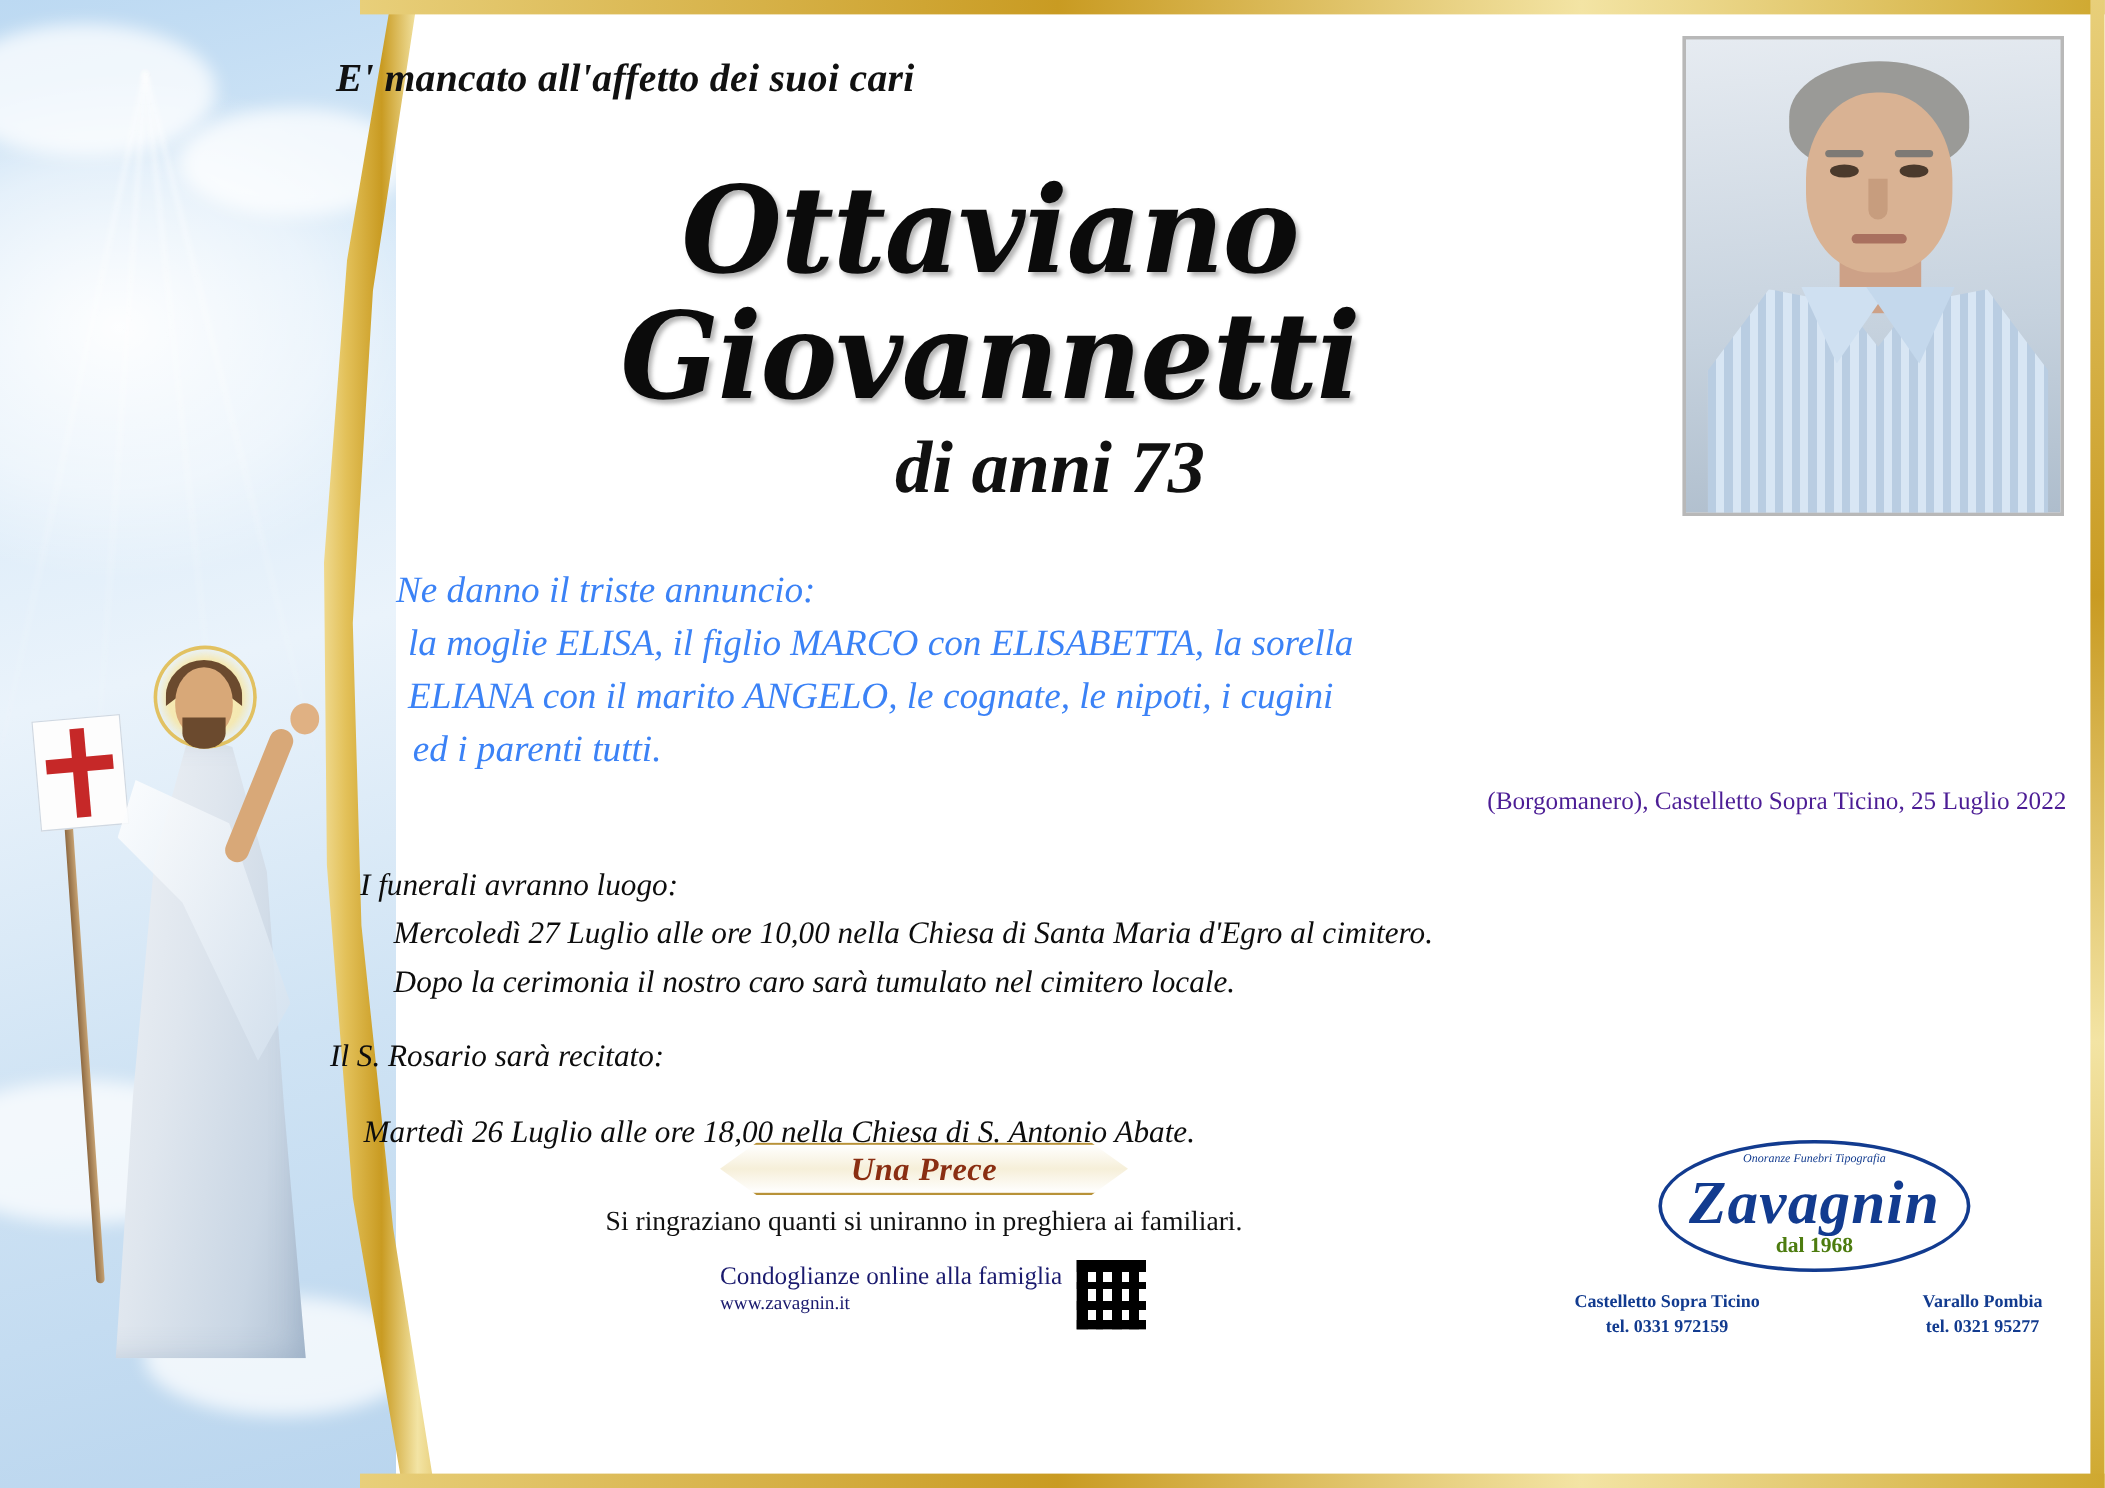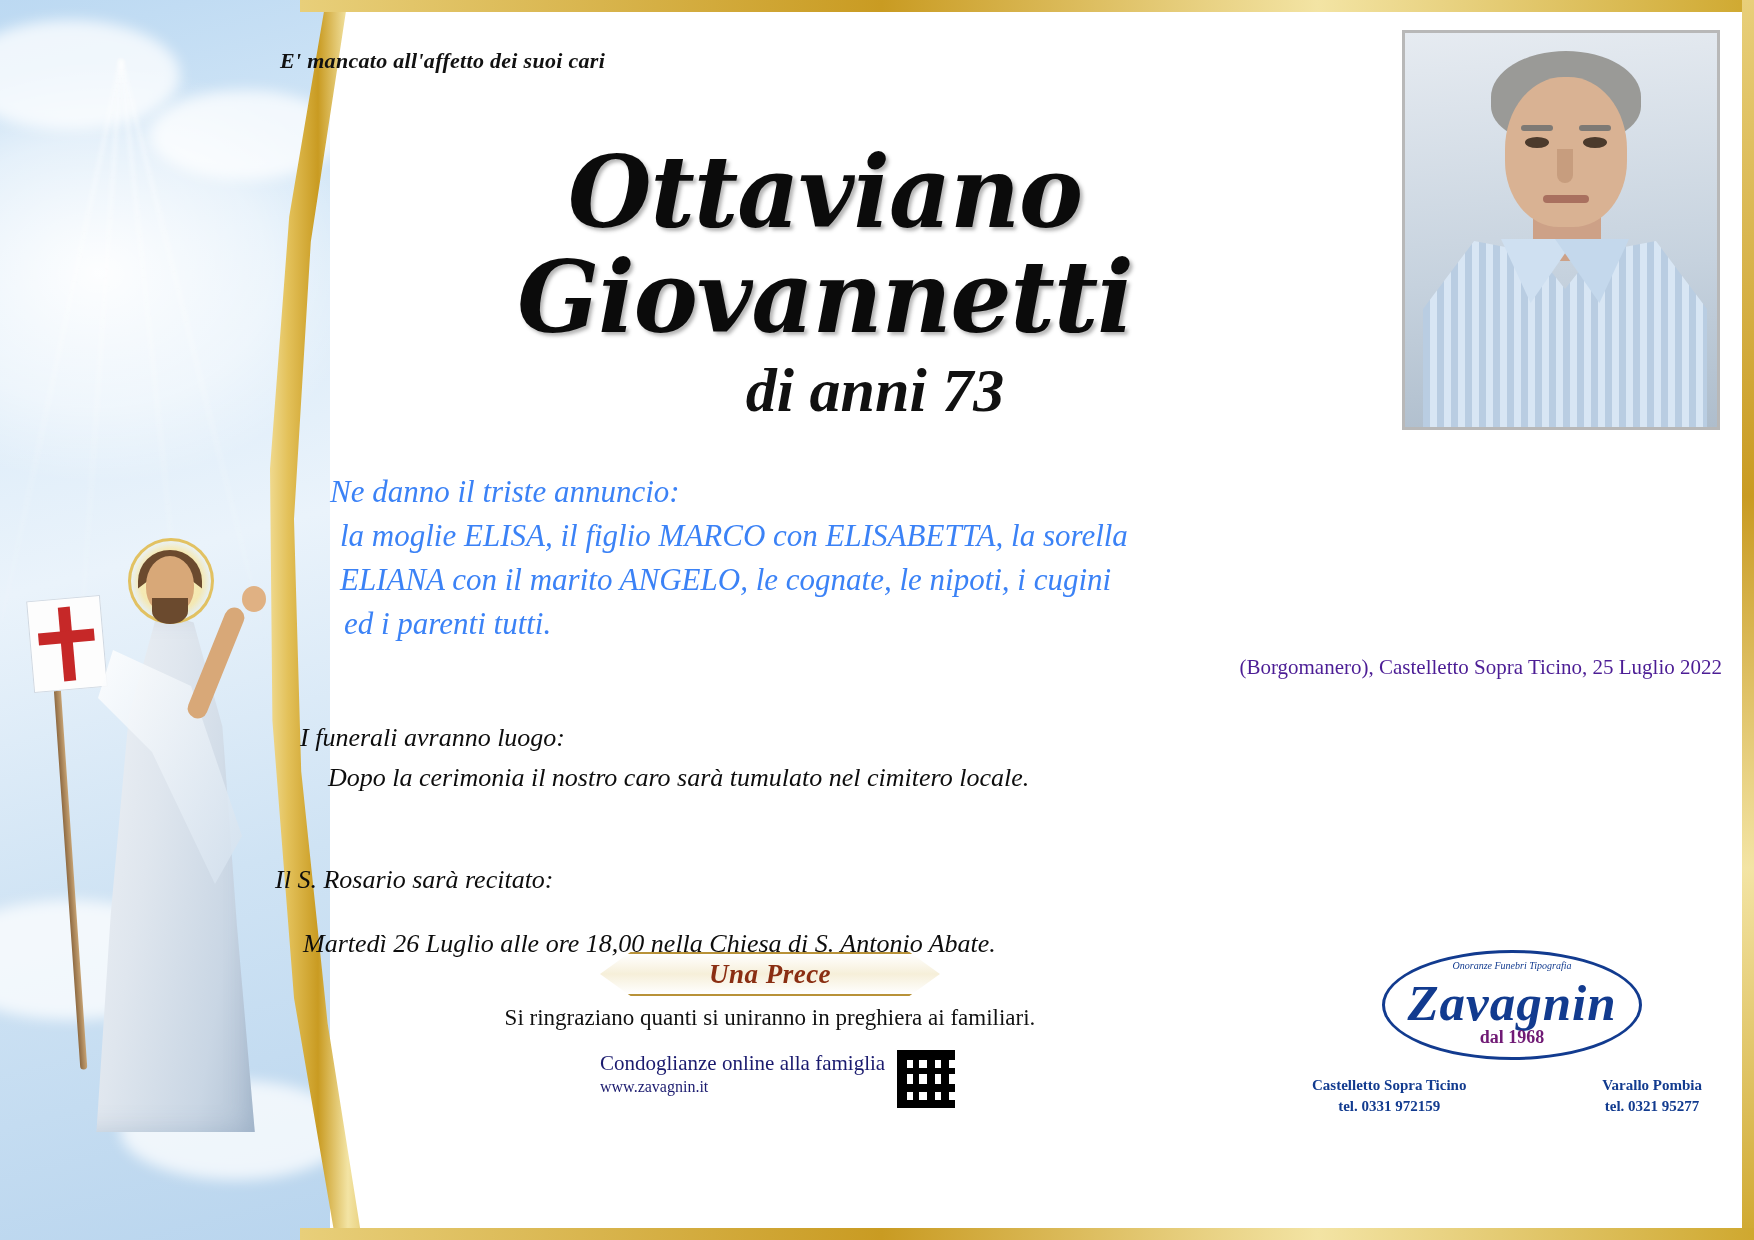--- a/index.html
+++ b/index.html
@@ -135,21 +135,21 @@
   }
 
   
   .content {
     position: absolute;
     left: 330px; top: 0; right: 12px; bottom: 12px;
   }
 
   .lead {
     position: absolute; left: -50px; top: 48px;
-    font-size: 22px; font-style: italic; font-weight: 700;
+    font-size: 33px; font-style: italic; font-weight: 700;
     color: #111;
     letter-spacing: .3px;
   }
 
   .name {
     position: absolute; left: -70px; top: 140px;
     width: 1130px;
     text-align: center;
     font-family: "DejaVu Serif", serif;
     font-weight: 700; font-style: italic;
@@ -275,21 +275,21 @@
     position: absolute; top: 10px; left: 0; right: 0;
     text-align: center; font-size: 10px; color: #123b8f; font-style: italic;
   }
   .logo-main {
     position: absolute; top: 24px; left: 0; right: 0;
     text-align: center; font-size: 51px; font-weight: 700; font-style: italic;
     color: #123b8f; letter-spacing: 1px;
   }
   .logo-sub {
     position: absolute; bottom: 12px; left: 0; right: 0;
-    text-align: center; font-size: 18px; font-weight: 700; color: #701a75;
+    text-align: center; font-size: 18px; font-weight: 700; color: #4d7c0f;
   }
   .contacts {
     position: absolute; right: 40px; top: 1075px;
     width: 390px;
     display: flex; justify-content: space-between;
     font-size: 15px; font-weight: 700; color: #123b8f; text-align: center;
   }
   .contacts .c-col { line-height: 1.4; }
 </style>
 </head>
@@ -354,20 +354,21 @@
       <div class="l1">Ne danno il triste annuncio:</div>
       <div class="l2">la moglie ELISA, il figlio MARCO con ELISABETTA, la sorella</div>
       <div class="l3">ELIANA con il marito ANGELO, le cognate, le nipoti, i cugini</div>
       <div class="l4">ed i parenti tutti.</div>
     </div>
 
     <div class="place-date">(Borgomanero), Castelletto Sopra Ticino, 25 Luglio 2022</div>
 
     <div class="funerals">
       <div class="hd">I funerali avranno luogo:</div>
+      <div class="ln">Mercoledì 27 Luglio alle ore 10,00 nella Chiesa di Santa Maria d'Egro al cimitero.</div>
       <div class="ln">Dopo la cerimonia il nostro caro sarà tumulato nel cimitero locale.</div>
     </div>
 
     <div class="rosary">
       <div class="hd">Il S. Rosario sarà recitato:</div>
       <div class="ln">Martedì 26 Luglio alle ore 18,00 nella Chiesa di S. Antonio Abate.</div>
     </div>
 
     <div class="prece-wrap">
       <div class="prece-ribbon"></div>

